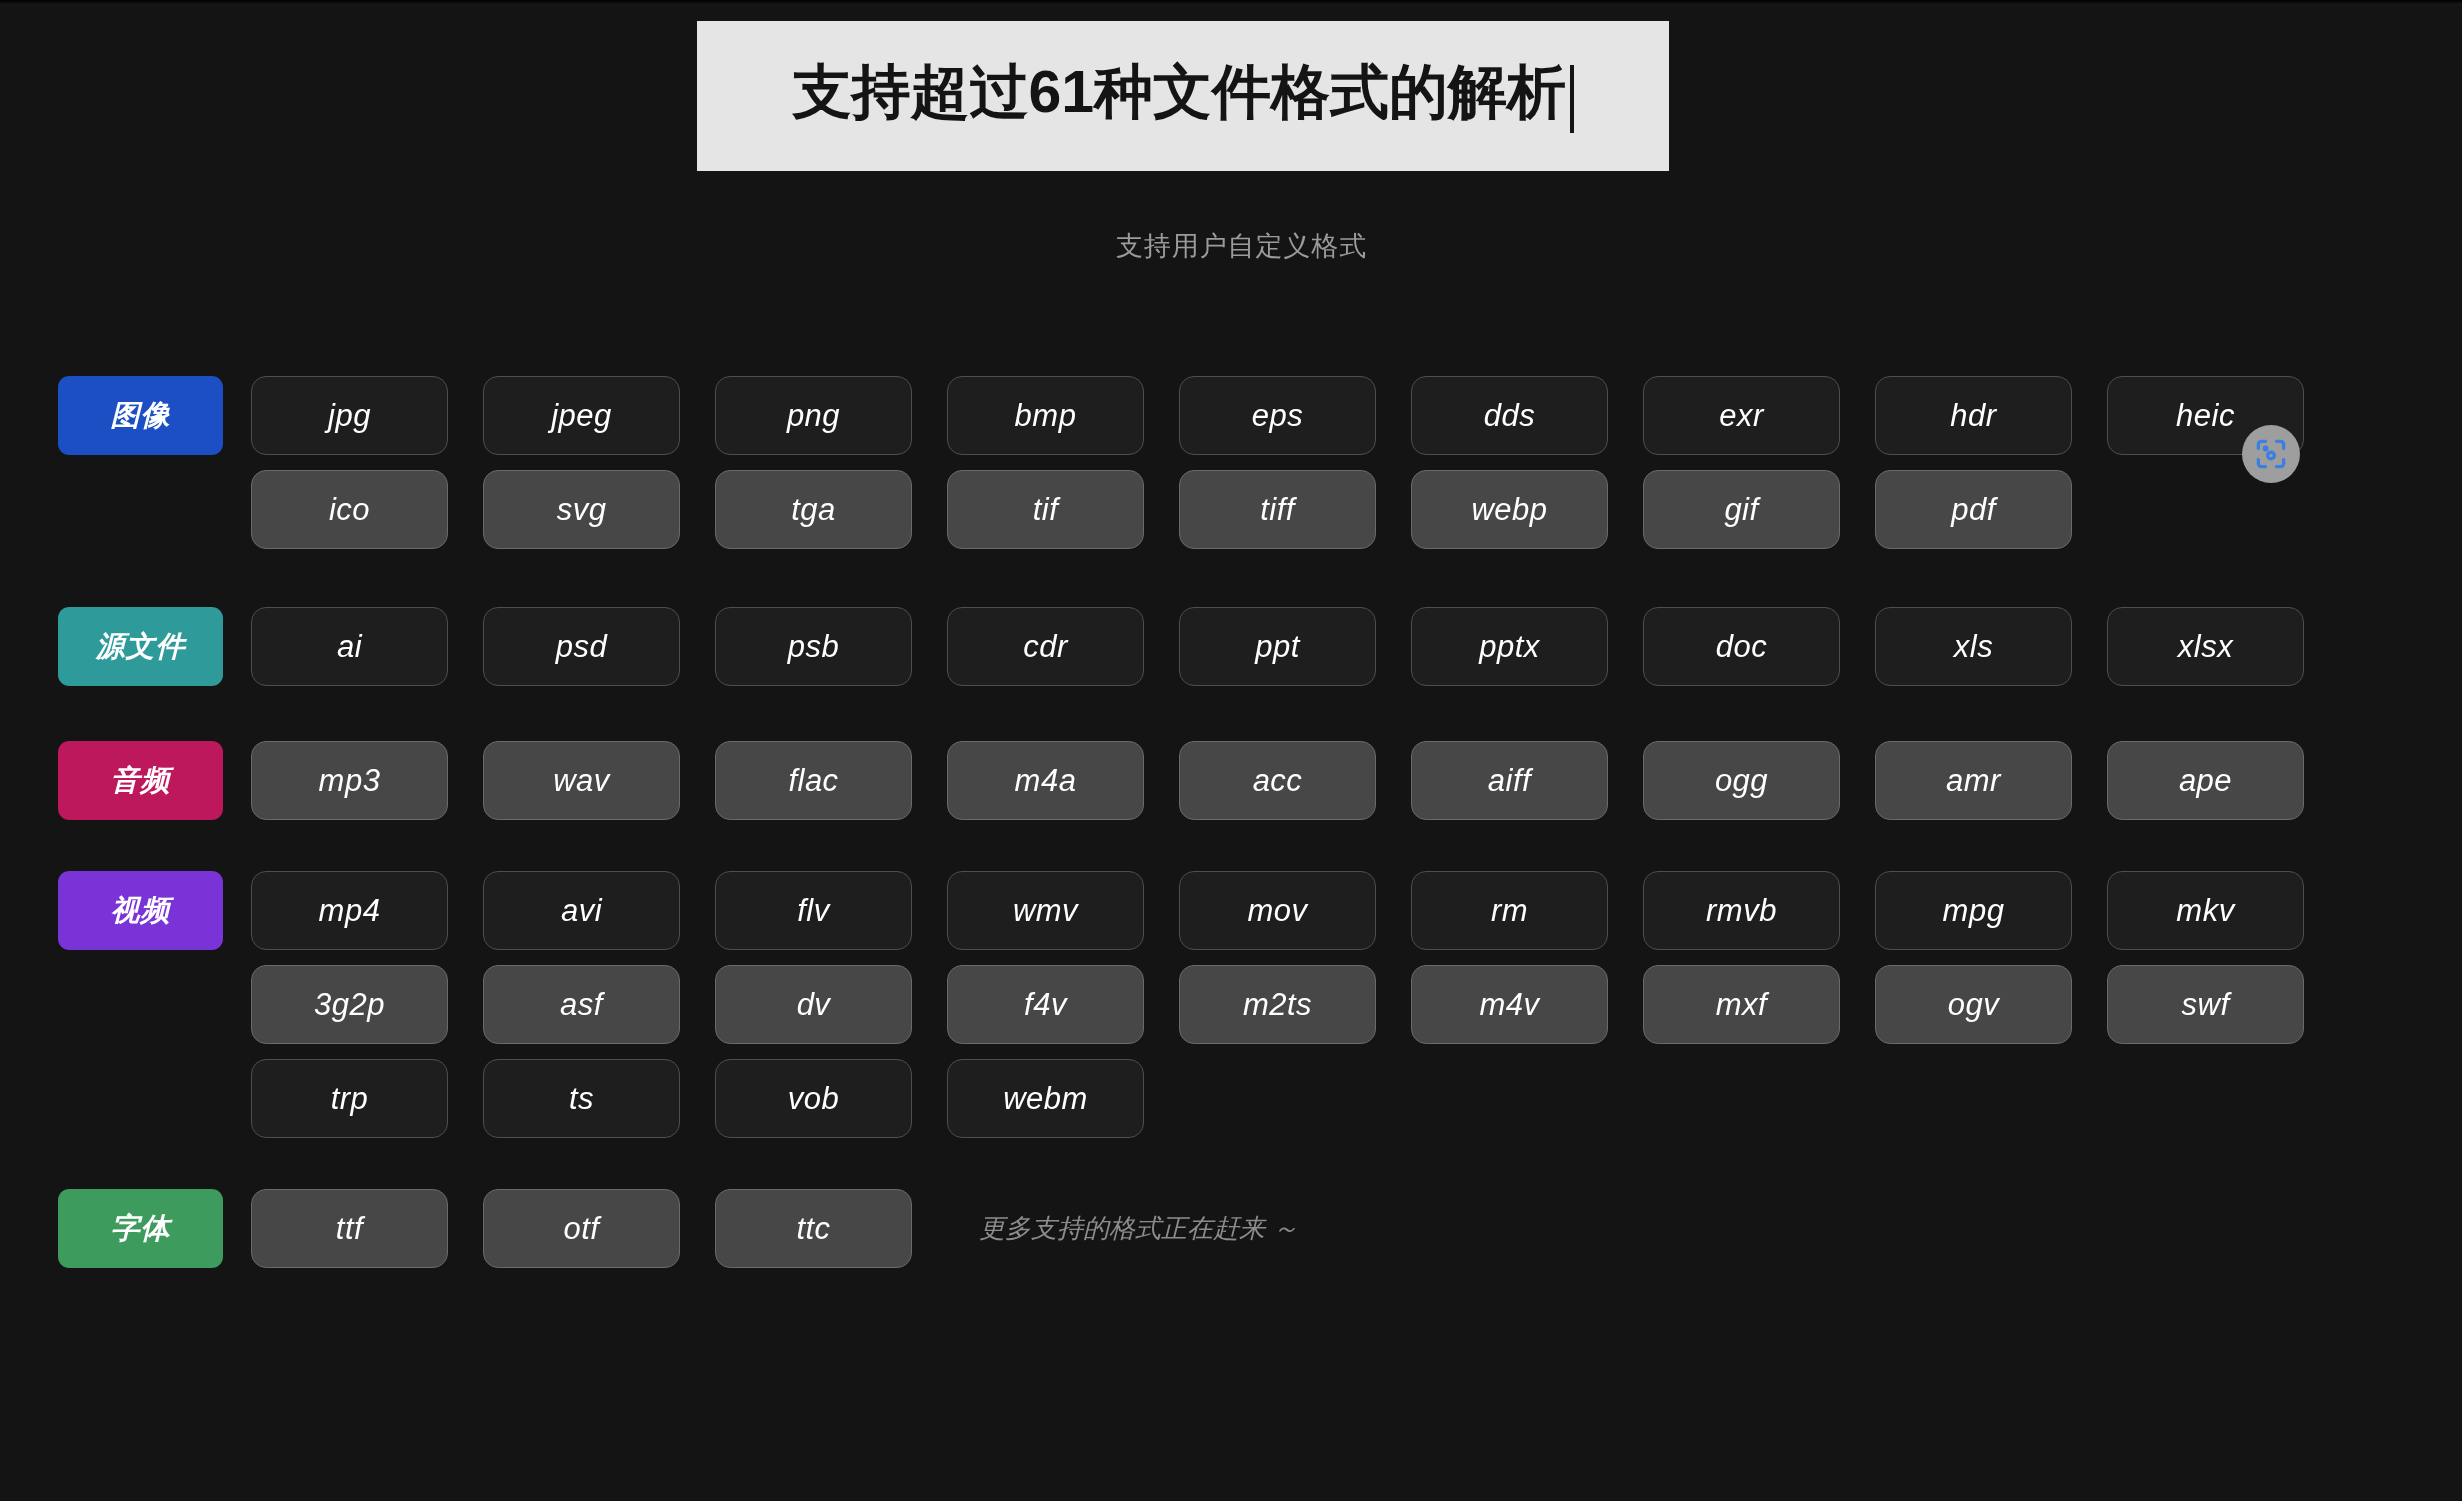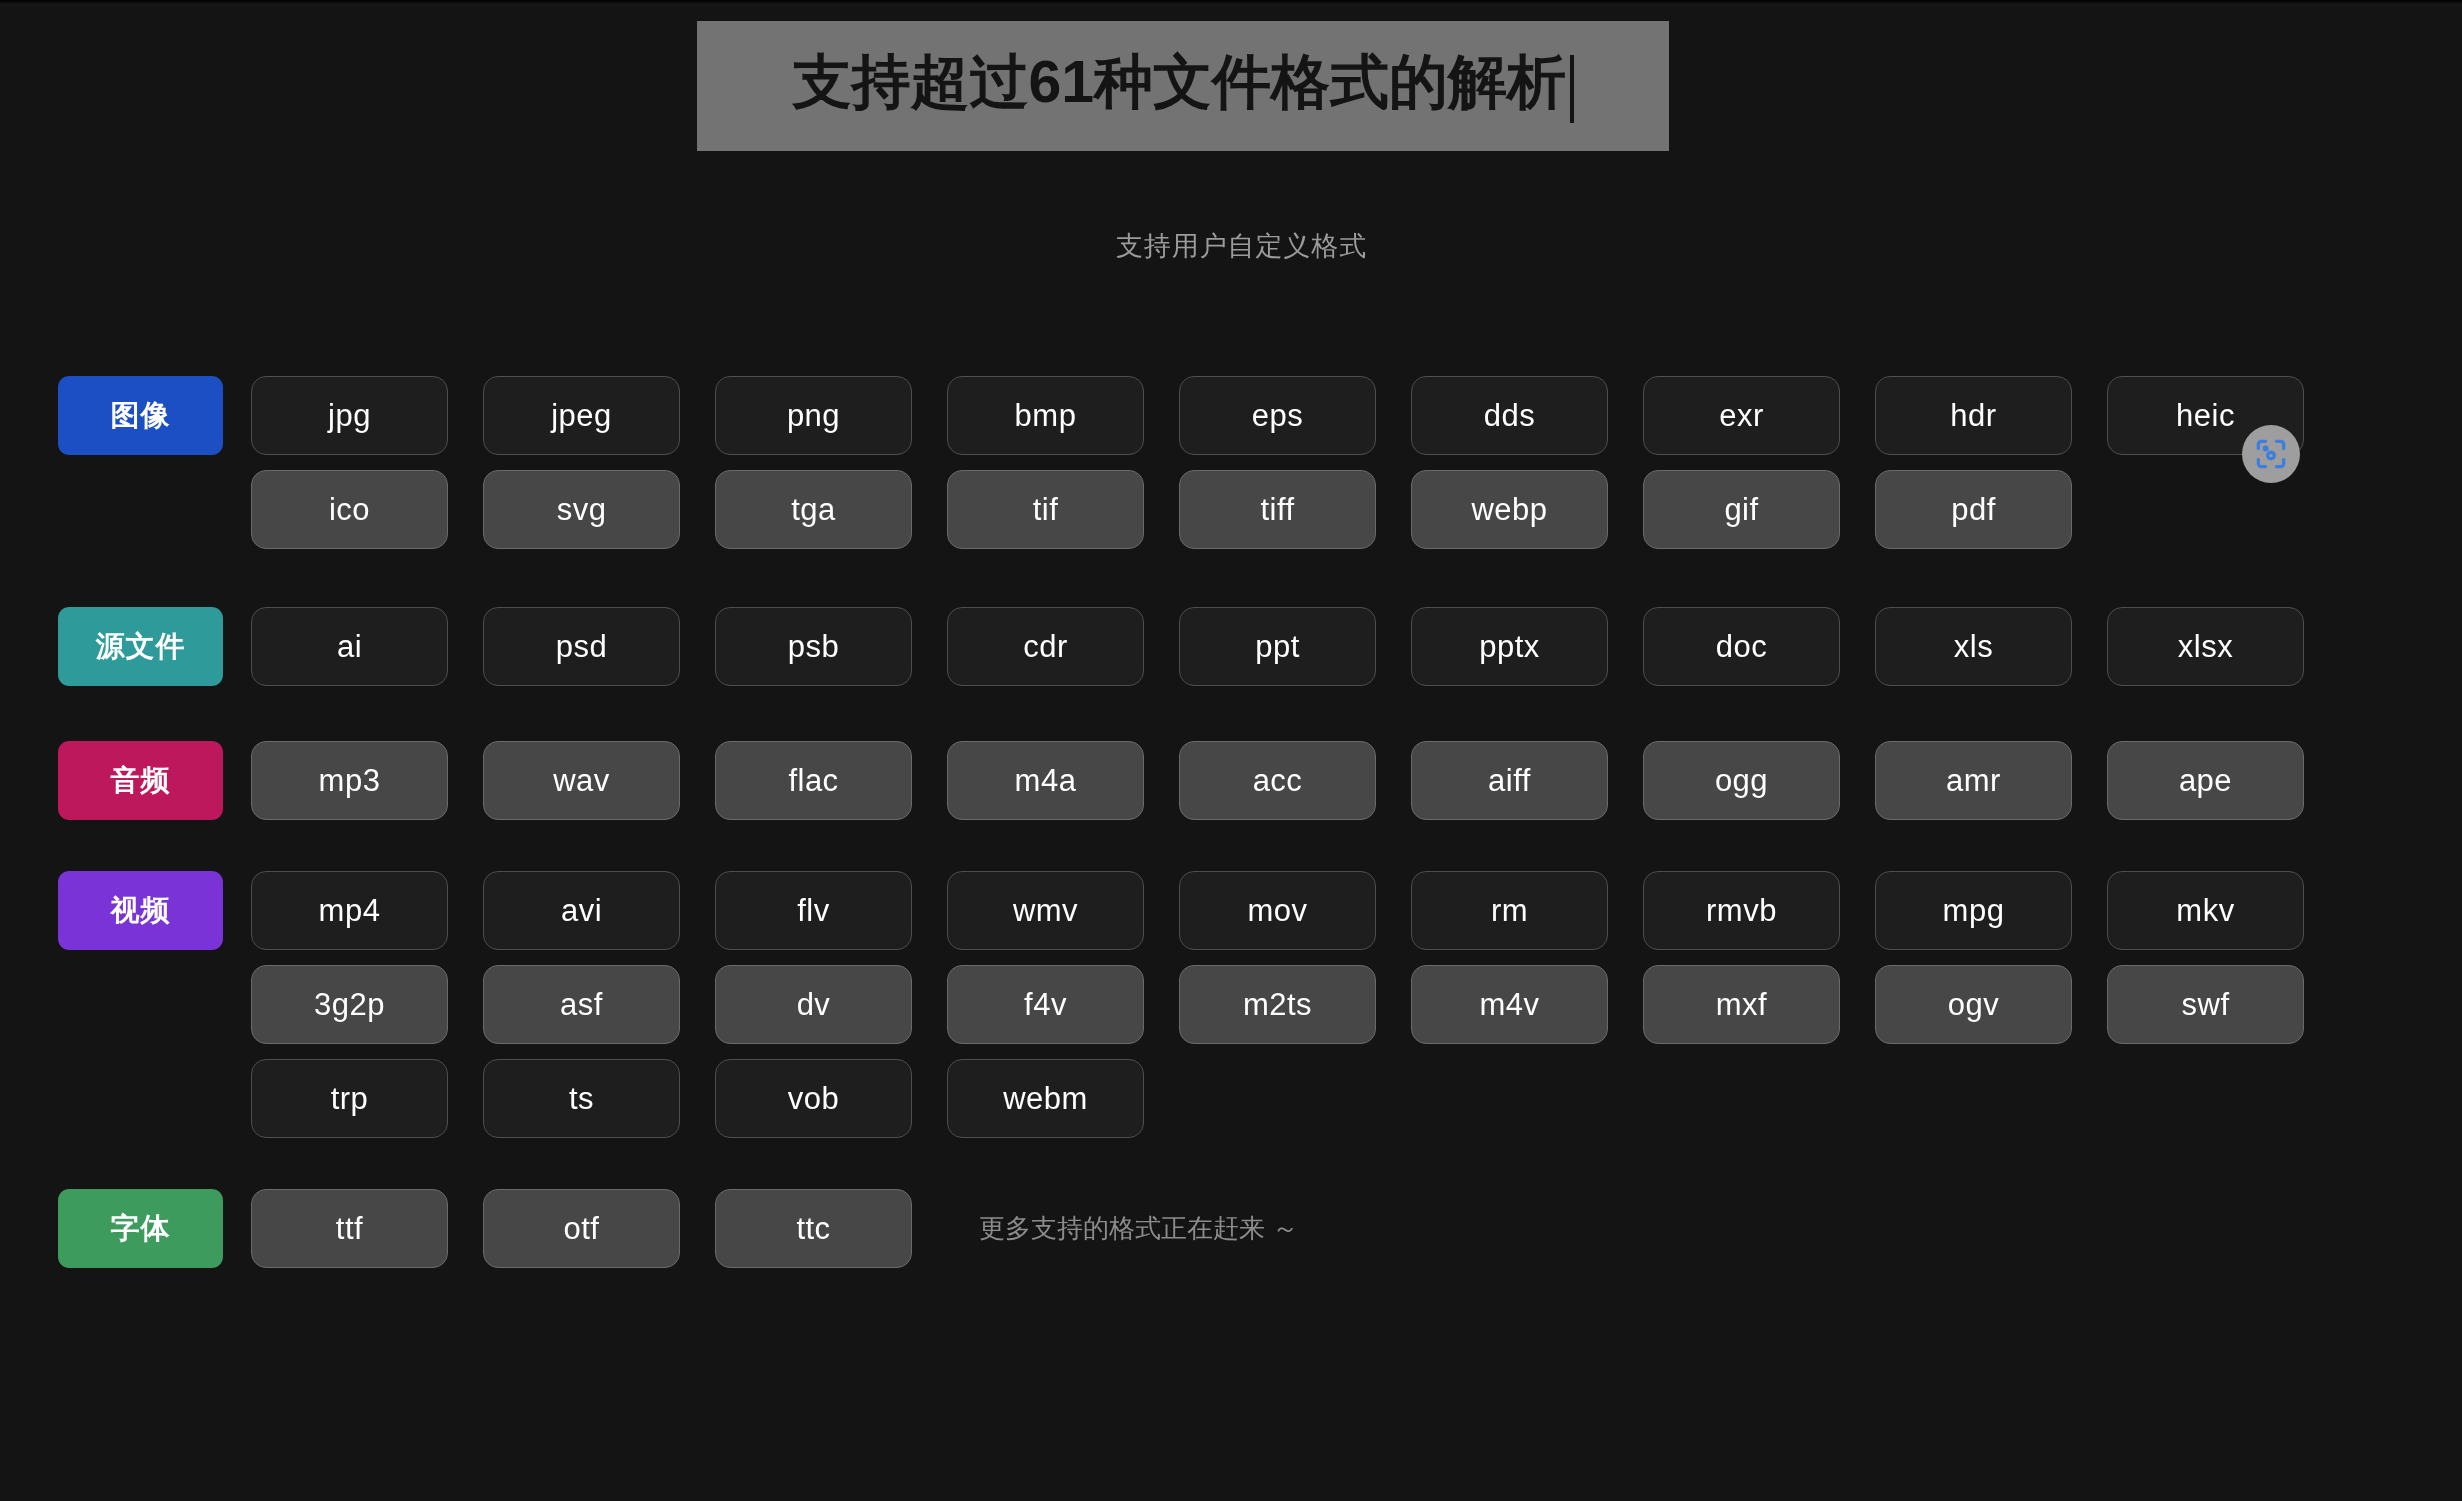--- a/index.html
+++ b/index.html
@@ -29,22 +29,22 @@
   .header {
     position: absolute;
     top: 0; left: 0; right: 0;
     height: 160px;
   }
   .title-block {
     position: absolute;
     left: 697px;
     top: 20.7px;
     width: 972px;
-    height: 130px;
-    background: #737373;
+    height: 150px;
+    background: #e5e5e5;
     display: flex;
     align-items: center;
     justify-content: center;
   }
   .title-text {
     color: #141414;
     font-size: 59px;
     font-weight: 700;
     letter-spacing: 0px;
     line-height: 1;
@@ -71,20 +71,21 @@
     letter-spacing: 0.9px;
     padding-left: 21px;
   }
 
   
   .grid {
     position: absolute;
     left: 0;
     top: 376px;
     right: 0;
+    font-style: italic;
   }
 
   .category {
     position: relative;
   }
 
   .cat-row {
     display: flex;
     align-items: flex-start;
     position: relative;

